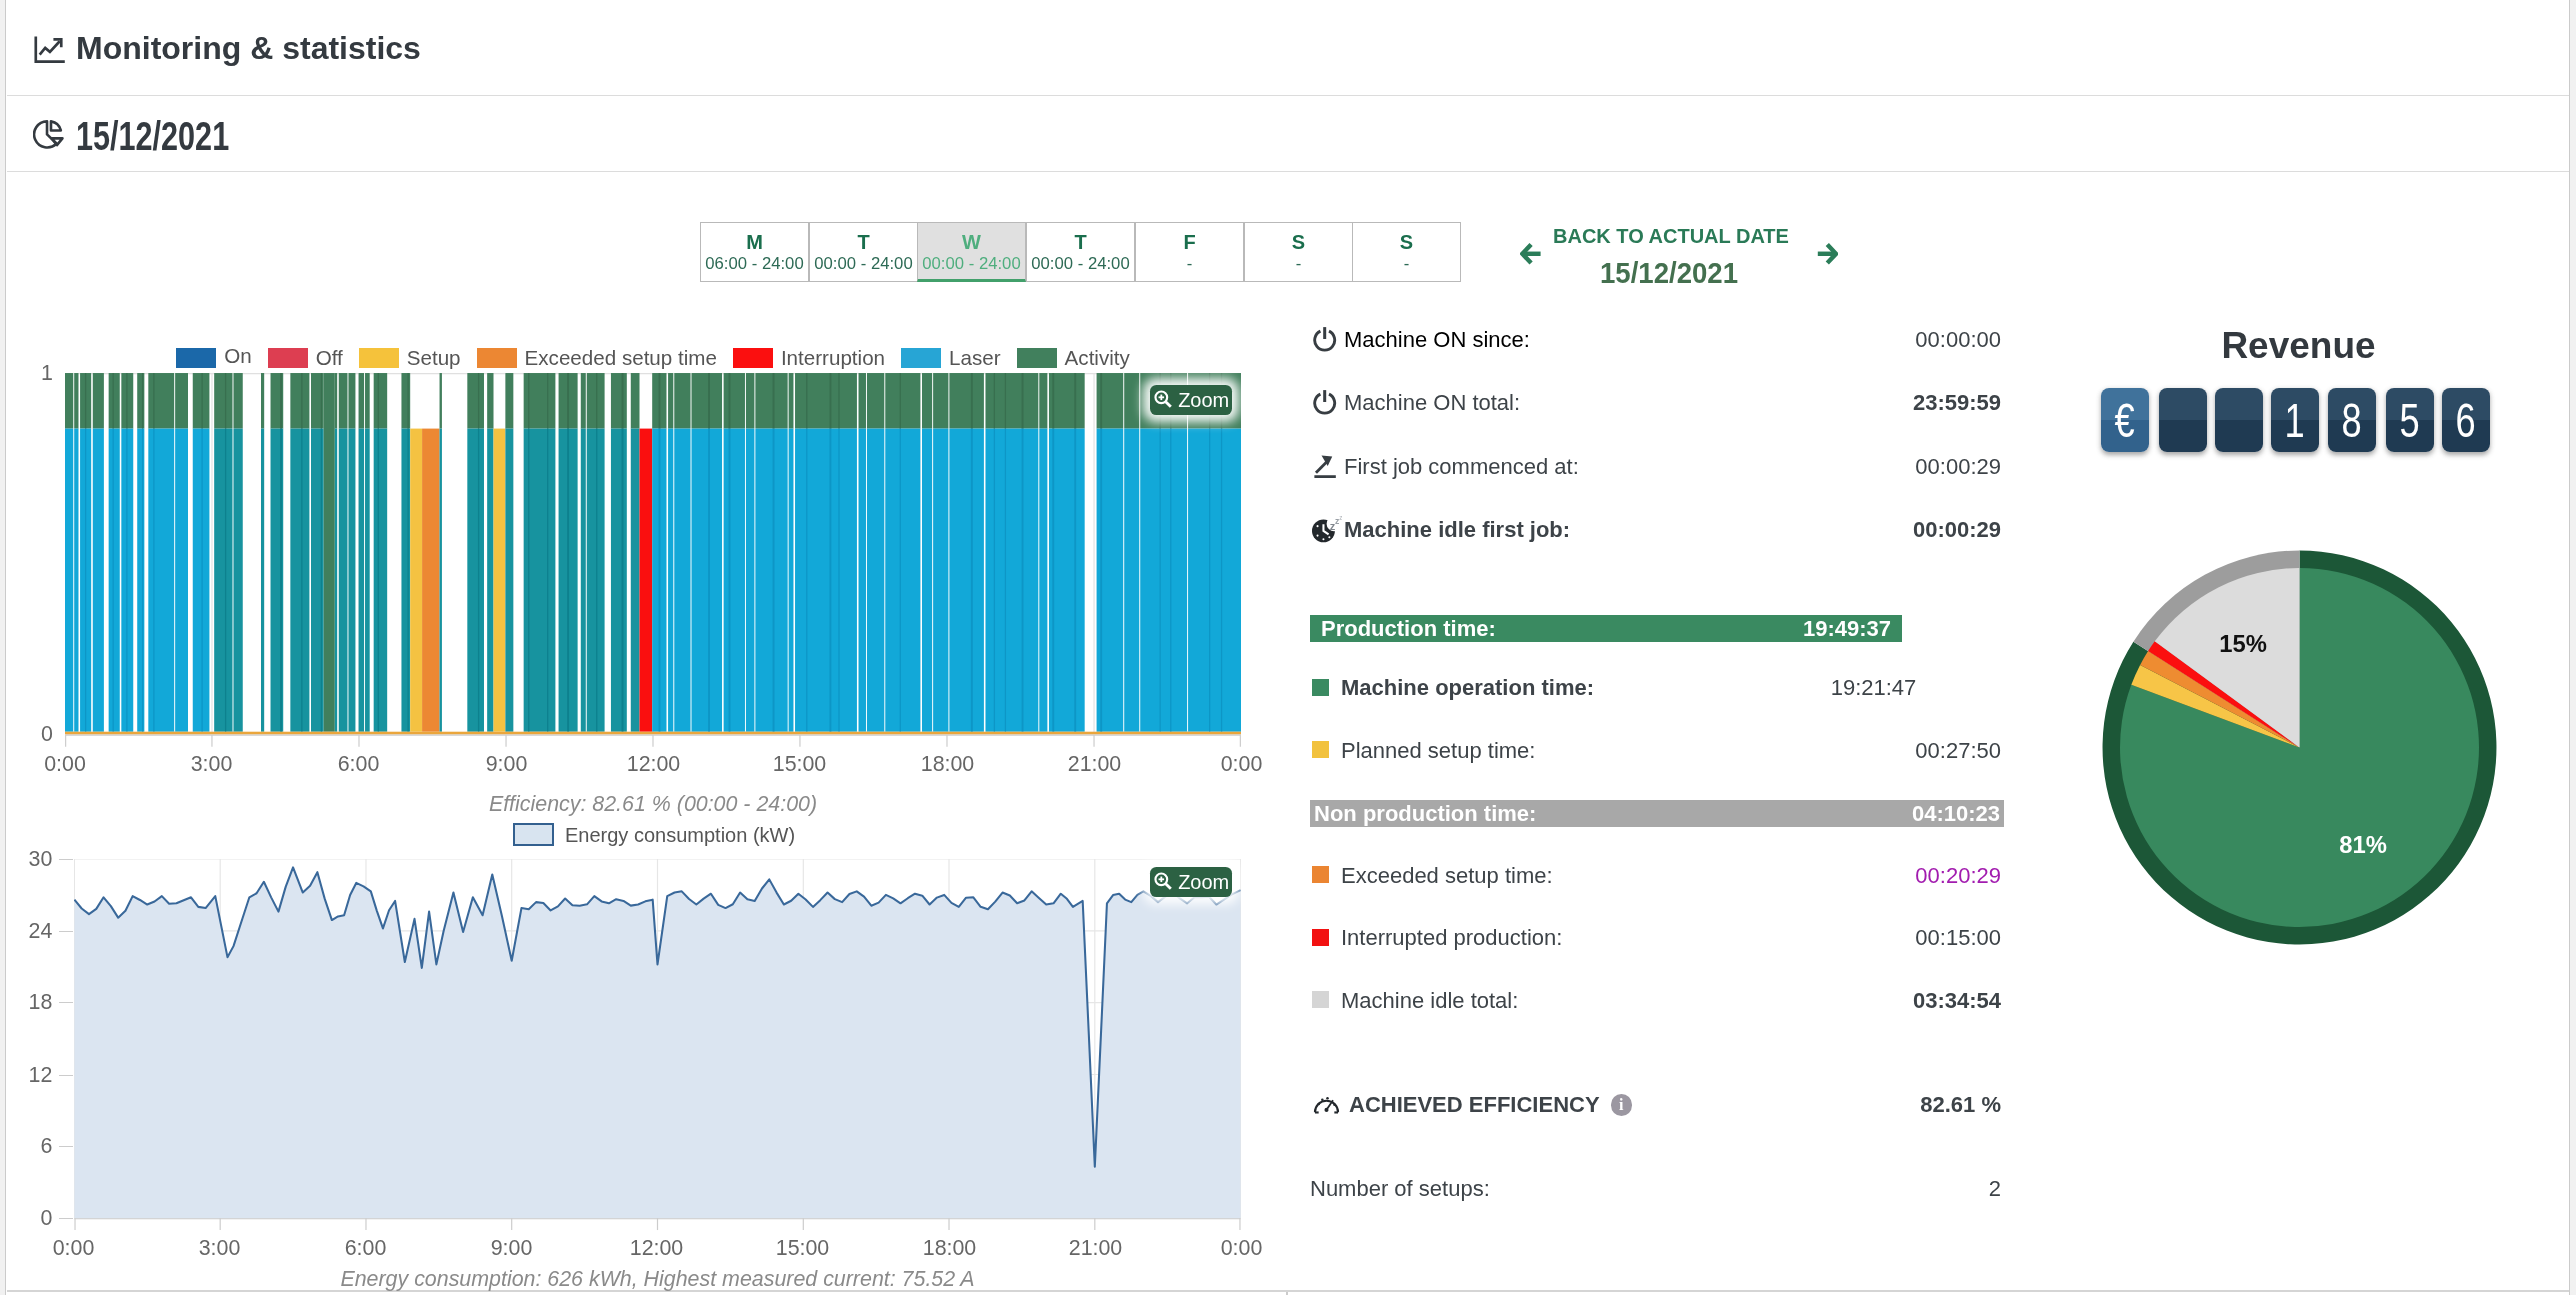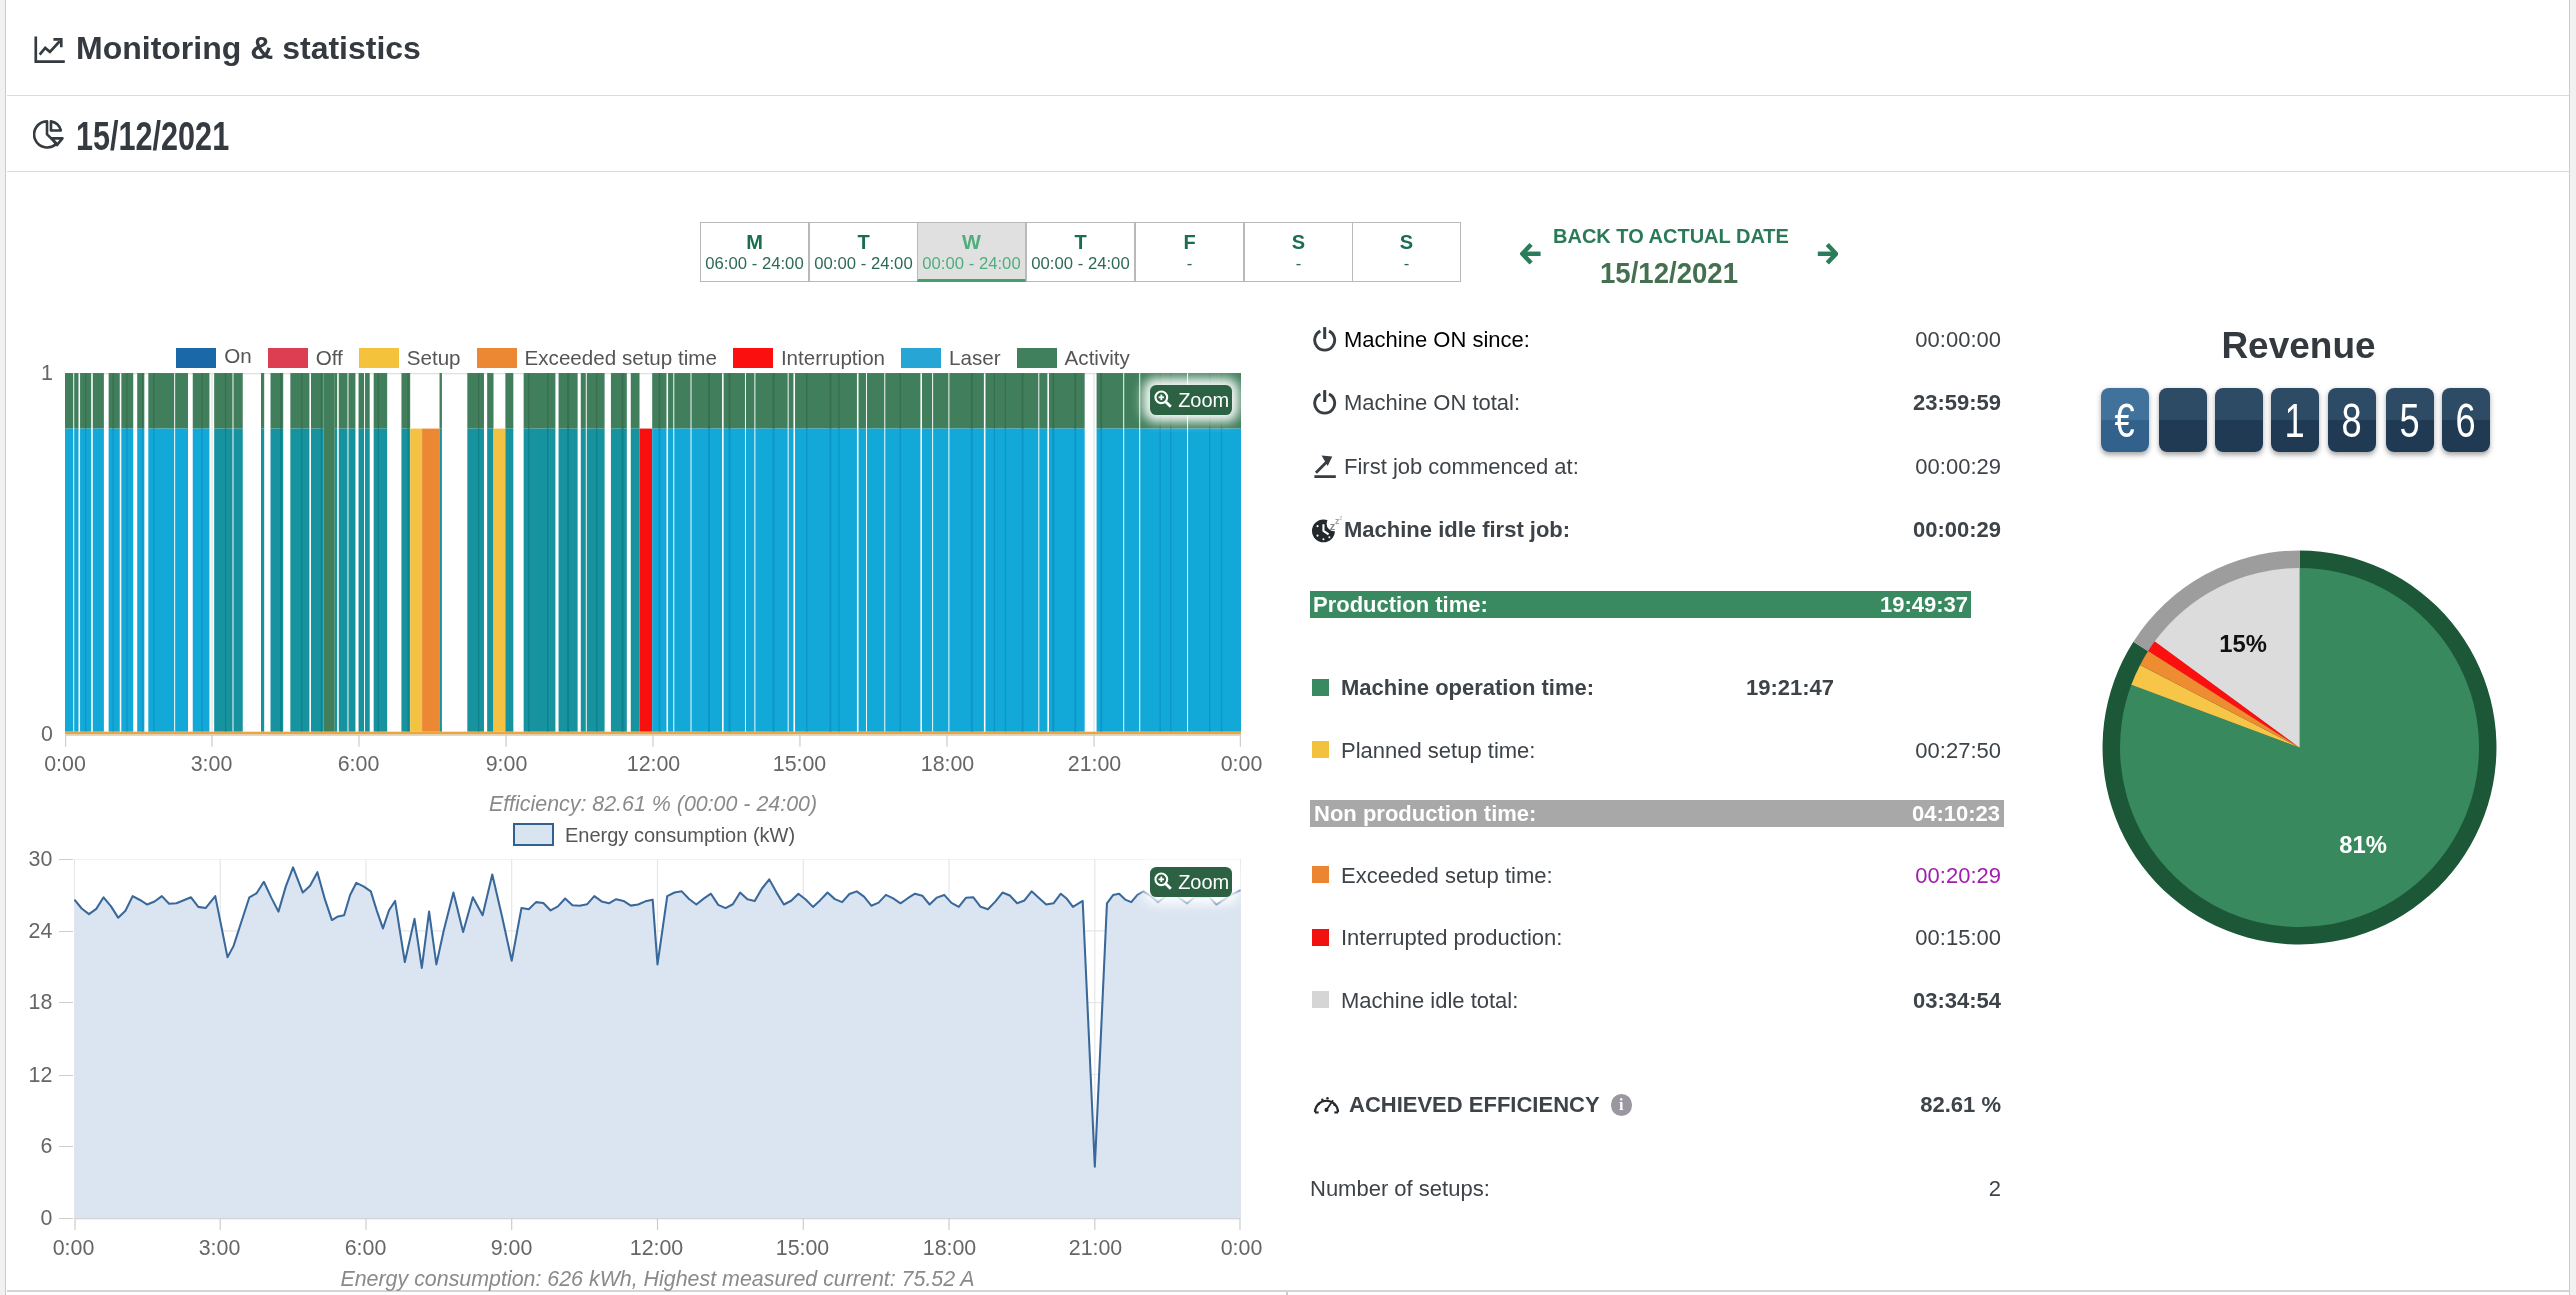--- a/index.html
+++ b/index.html
@@ -383,27 +383,27 @@
       <circle cx="7" cy="14" r="1.3" fill="#fff"></circle>
       <circle cx="7" cy="26" r="1.3" fill="#fff"></circle>
       <circle cx="14.5" cy="30.5" r="1.3" fill="#fff"></circle>
       <circle cx="22" cy="28" r="1.3" fill="#fff"></circle>
       <text x="22.5" y="19" font-size="14" font-weight="bold" fill="#80868d" font-family="Liberation Sans,sans-serif">z</text>
       <text x="29" y="11" font-size="11" font-weight="bold" fill="#9aa0a6" font-family="Liberation Sans,sans-serif">z</text>
       <text x="34.5" y="6.5" font-size="8" fill="#b0b5ba" font-family="Liberation Sans,sans-serif">z</text>
     </svg></div>
 <div style="position:absolute;left:1344px;top:517px;font-size:22px;font-weight:normal;color:#3d4348;white-space:nowrap"><b>Machine idle first job:</b></div>
 <div style="position:absolute;left:1746px;top:517px;width:255px;text-align:right;font-size:22px;font-weight:normal;color:#3d4348"><b>00:00:29</b></div>
-<div style="position:absolute;left:1310px;top:591px;width:661px;height:27px;background:#3a8a61;color:#fff;font-size:22px;font-weight:bold;line-height:27px;padding:0 3px">
+<div style="position:absolute;left:1310px;top:615px;width:592px;height:27px;background:#3a8a61;color:#fff;font-size:22px;font-weight:bold;line-height:27px;padding:0 11px">
     <span style="float:left">Production time:</span>
     <span style="float:right">19:49:37</span>
   </div>
 <div style="position:absolute;left:1312px;top:679px;width:16.7px;height:16.7px;background:#3a8a61"></div>
 <div style="position:absolute;left:1341px;top:675px;font-size:22px;font-weight:bold;color:#3d4348;white-space:nowrap">Machine operation time:</div>
-<div style="position:absolute;left:1746px;top:675px;width:255px;text-align:left;font-size:22px;font-weight:bold;color:#3d4348">19:21:47</div>
+<div style="position:absolute;left:1746px;top:675px;width:255px;text-align:center;font-size:22px;font-weight:normal;color:#3d4348">19:21:47</div>
 <div style="position:absolute;left:1312px;top:741px;width:16.7px;height:16.7px;background:#f2c23e"></div>
 <div style="position:absolute;left:1341px;top:738px;font-size:22px;font-weight:normal;color:#3d4348;white-space:nowrap">Planned setup time:</div>
 <div style="position:absolute;left:1746px;top:738px;width:255px;text-align:right;font-size:22px;font-weight:normal;color:#3d4348">00:27:50</div>
 <div style="position:absolute;left:1310px;top:800px;width:694px;height:27px;background:#a8a8a8;color:#fff;font-size:22px;font-weight:bold;line-height:27px;padding:0 4px">
     <span style="float:left">Non production time:</span>
     <span style="float:right">04:10:23</span>
   </div>
 <div style="position:absolute;left:1312px;top:866px;width:16.7px;height:16.7px;background:#eb8532"></div>
 <div style="position:absolute;left:1341px;top:863px;font-size:22px;font-weight:normal;color:#3d4348;white-space:nowrap">Exceeded setup time:</div>
 <div style="position:absolute;left:1746px;top:863px;width:255px;text-align:right;font-size:22px;font-weight:normal;color:#a21caf">00:20:29</div>

